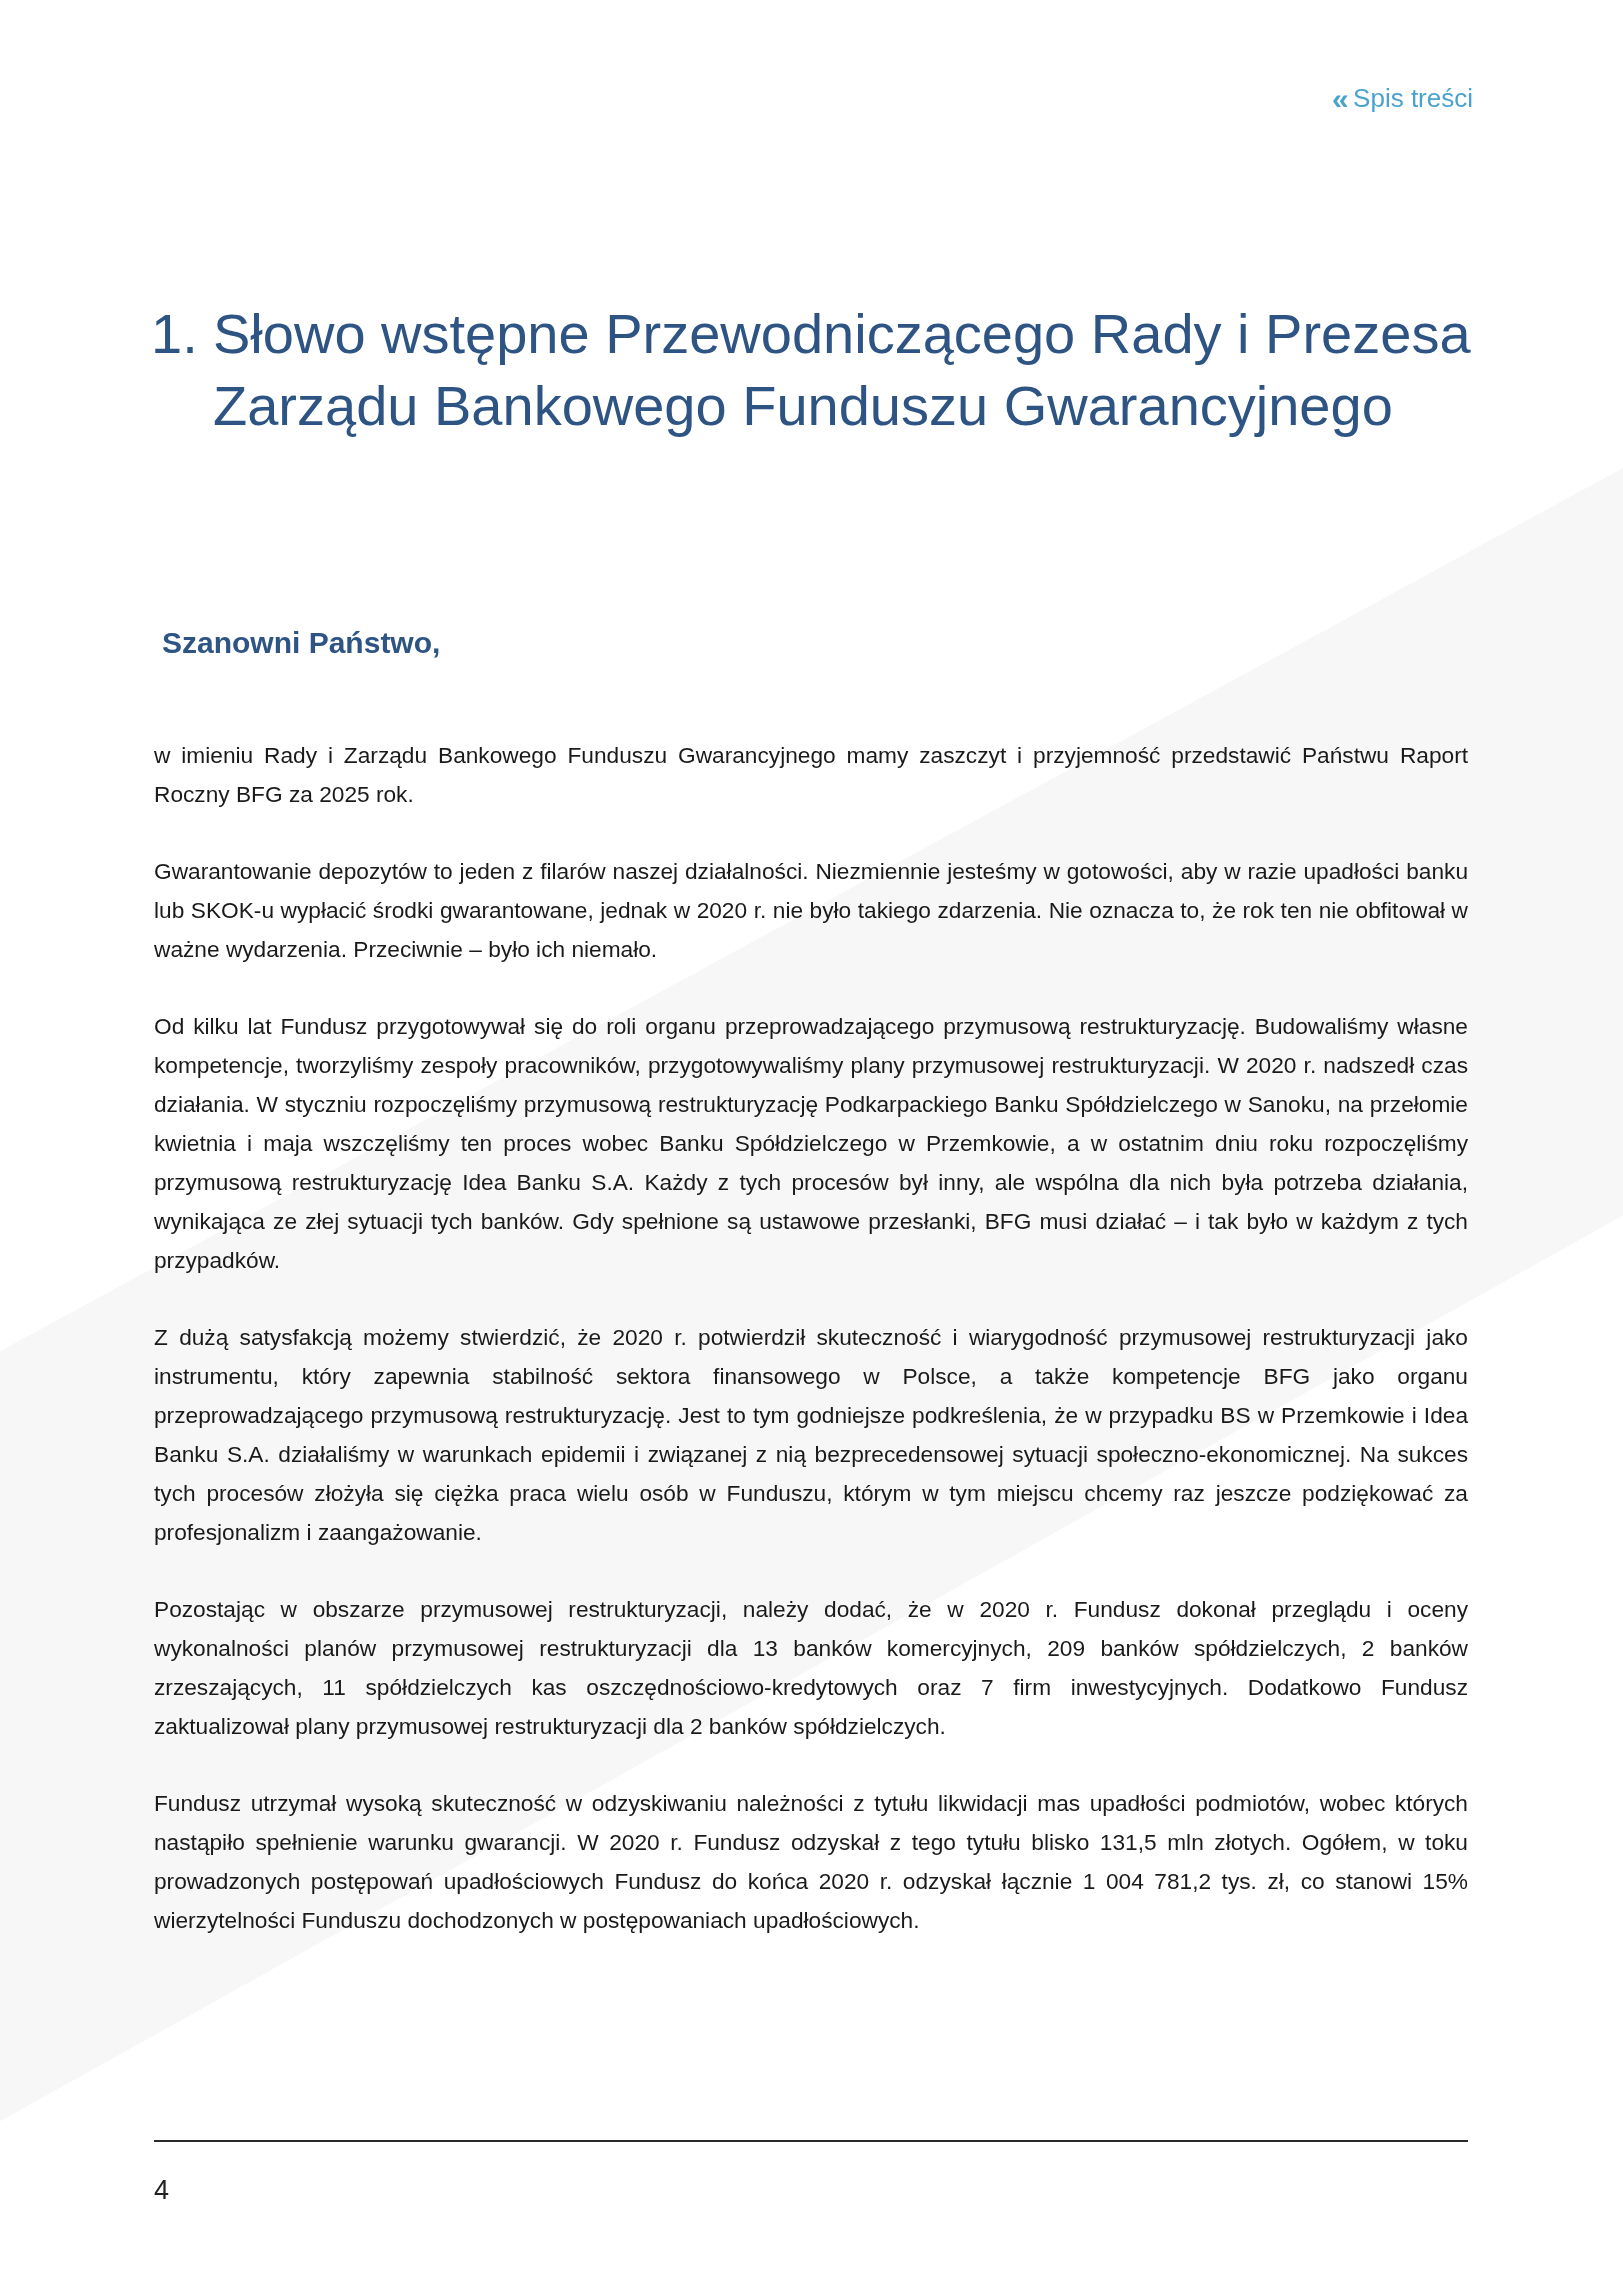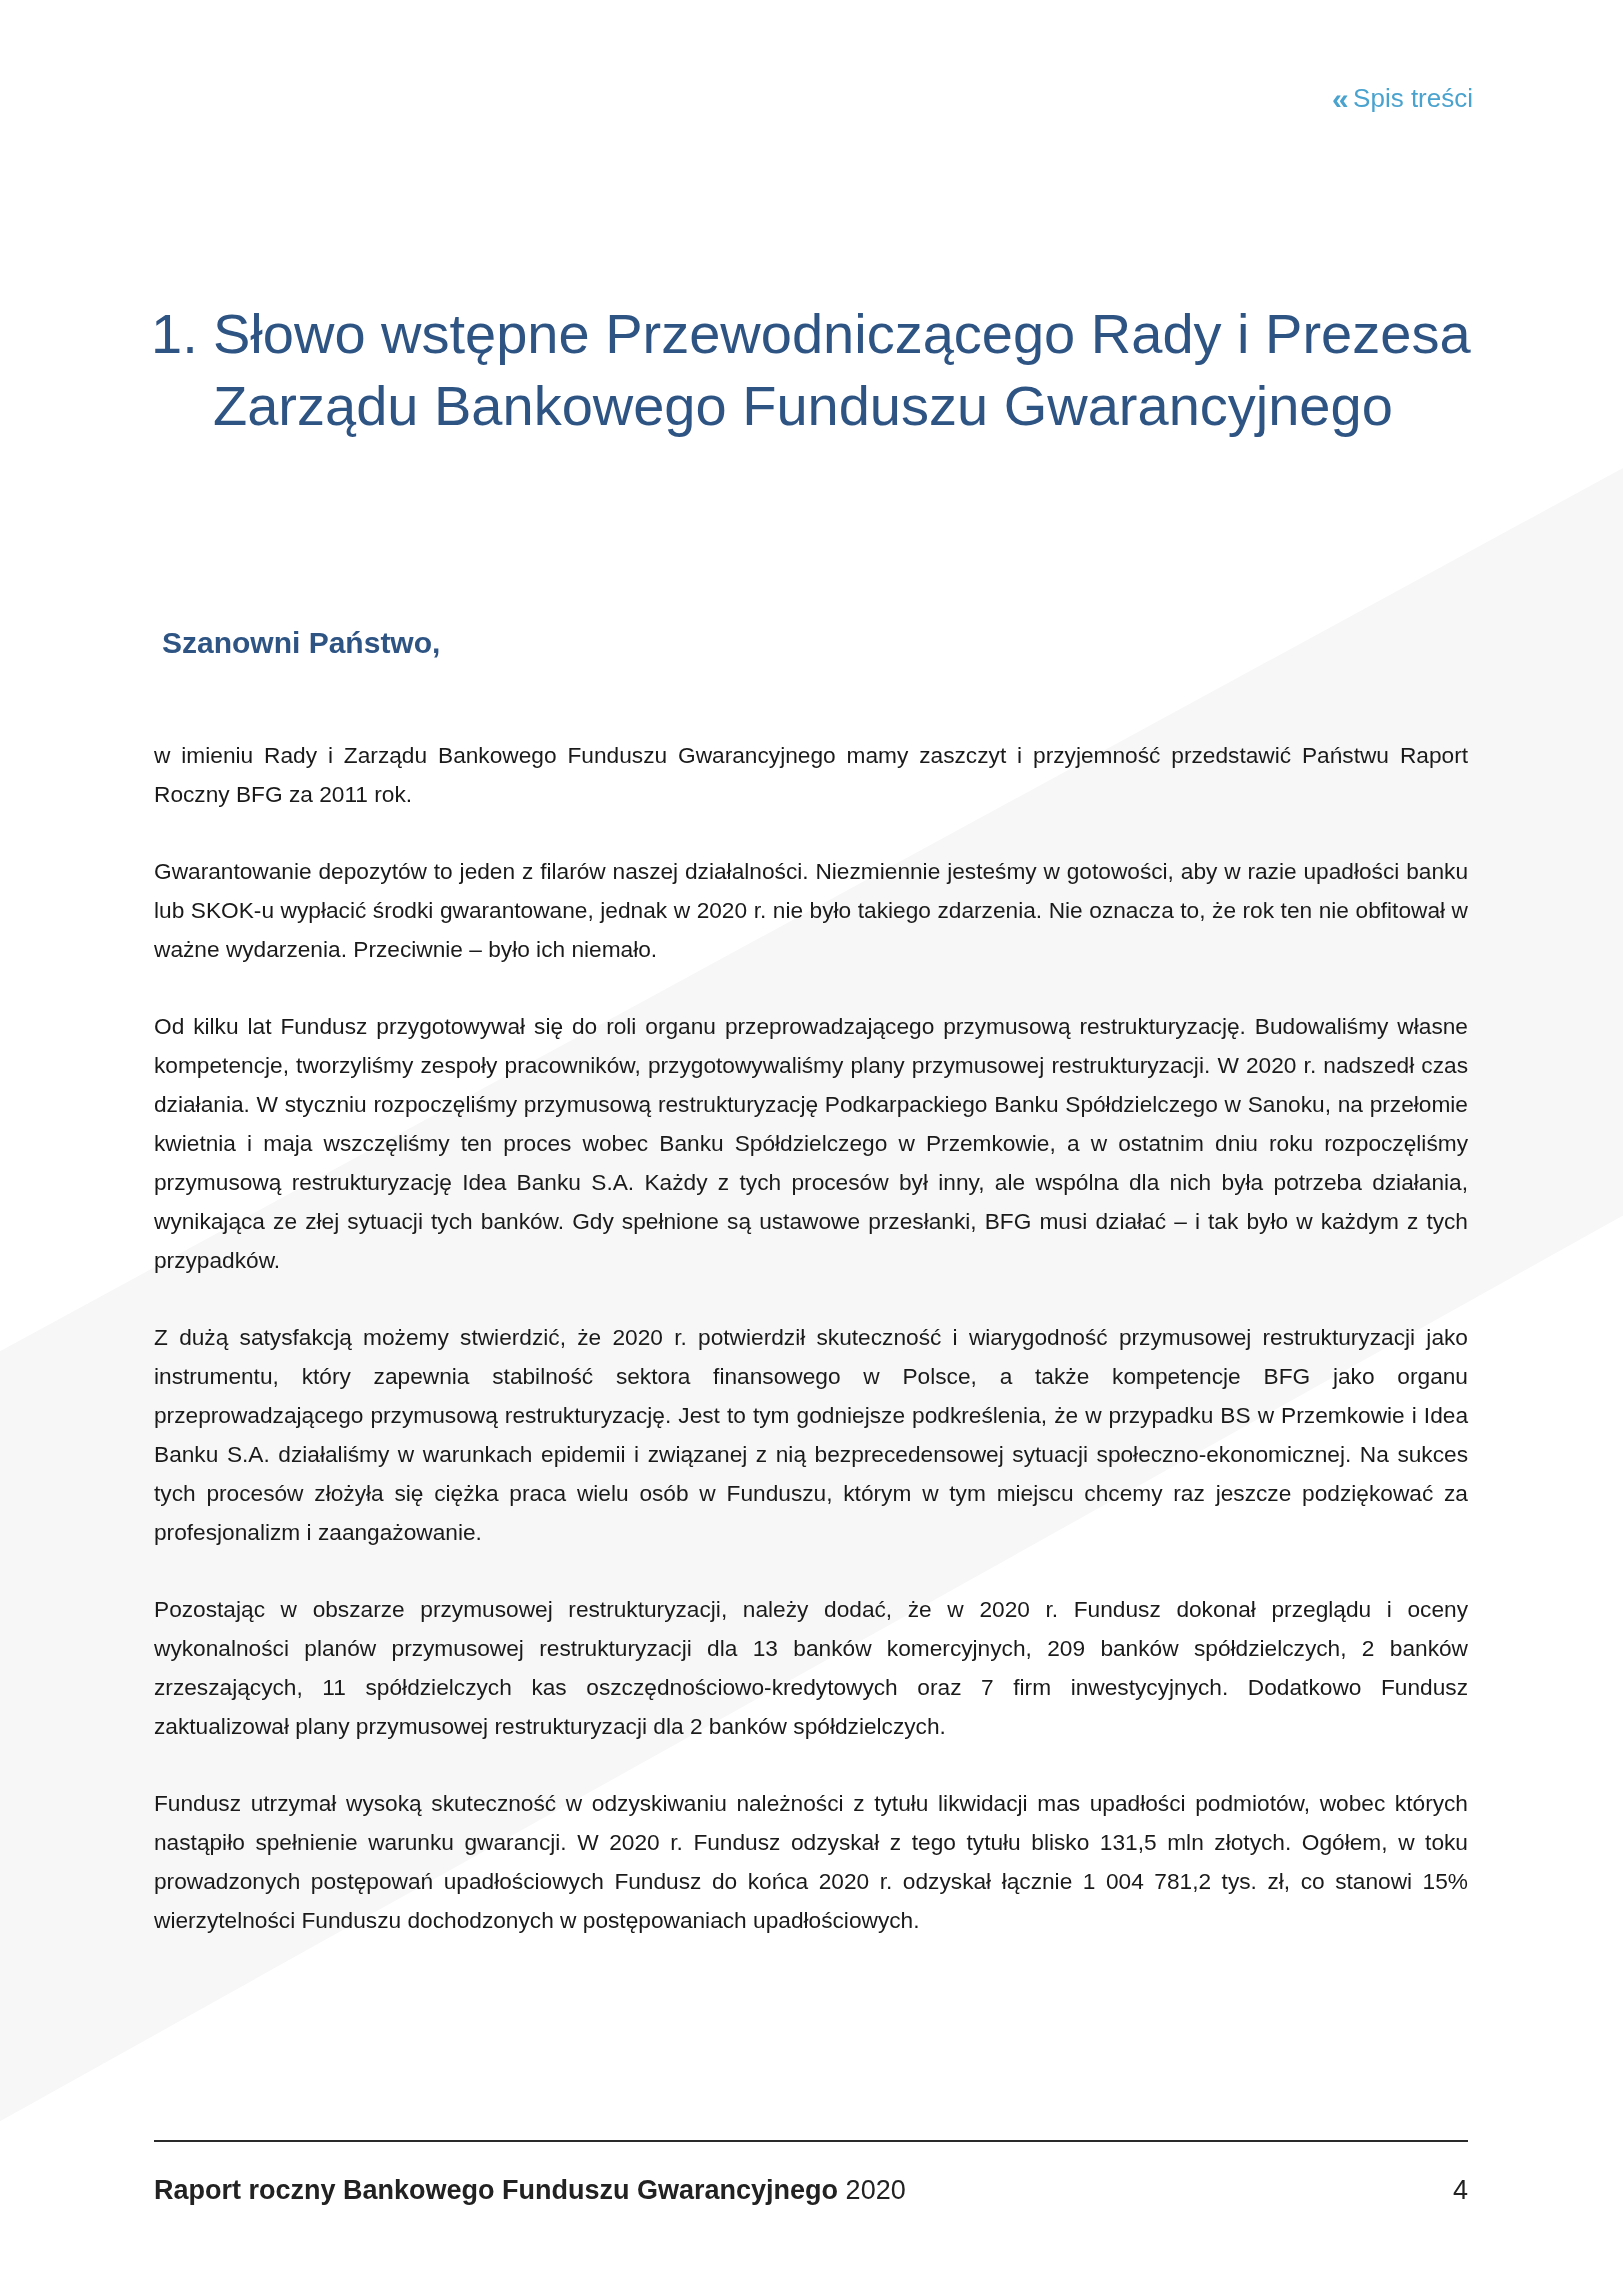--- a/index.html
+++ b/index.html
@@ -58,30 +58,26 @@
 </a>
 
 <h1 class="page-title">
   <span class="num">1.</span>
   <span class="txt">Słowo wstępne Przewodniczącego Rady i Prezesa Zarządu Bankowego Funduszu Gwarancyjnego</span>
 </h1>
 
 <h2 class="salutation">Szanowni Państwo,</h2>
 
 <div class="body-text">
-  <p>w imieniu Rady i Zarządu Bankowego Funduszu Gwarancyjnego mamy zaszczyt i przyjemność przedstawić Państwu Raport Roczny BFG za 2011 rok.</p>
+  <p>w imieniu Rady i Zarządu Bankowego Funduszu Gwarancyjnego mamy zaszczyt i przyjemność przedstawić Państwu Raport Roczny BFG za 2025 rok.</p>
   <p>Gwarantowanie depozytów to jeden z filarów naszej działalności. Niezmiennie jesteśmy w gotowości, aby w razie upadłości banku lub SKOK-u wypłacić środki gwarantowane, jednak w 2020 r. nie było takiego zdarzenia. Nie oznacza to, że rok ten nie obfitował w ważne wydarzenia. Przeciwnie – było ich niemało.</p>
   <p>Od kilku lat Fundusz przygotowywał się do roli organu przeprowadzającego przymusową restrukturyzację. Budowaliśmy własne kompetencje, tworzyliśmy zespoły pracowników, przygotowywaliśmy plany przymusowej restrukturyzacji. W 2020 r. nadszedł czas działania. W styczniu rozpoczęliśmy przymusową restrukturyzację Podkarpackiego Banku Spółdzielczego w Sanoku, na przełomie kwietnia i maja wszczęliśmy ten proces wobec Banku Spółdzielczego w Przemkowie, a w ostatnim dniu roku rozpoczęliśmy przymusową restrukturyzację Idea Banku S.A. Każdy z tych procesów był inny, ale wspólna dla nich była potrzeba działania, wynikająca ze złej sytuacji tych banków. Gdy spełnione są ustawowe przesłanki, BFG musi działać – i tak było w każdym z tych przypadków.</p>
   <p>Z dużą satysfakcją możemy stwierdzić, że 2020 r. potwierdził skuteczność i wiarygodność przymusowej restrukturyzacji jako instrumentu, który zapewnia stabilność sektora finansowego w Polsce, a także kompetencje BFG jako organu przeprowadzającego przymusową restrukturyzację. Jest to tym godniejsze podkreślenia, że w przypadku BS w Przemkowie i Idea Banku S.A. działaliśmy w warunkach epidemii i związanej z nią bezprecedensowej sytuacji społeczno-ekonomicznej. Na sukces tych procesów złożyła się ciężka praca wielu osób w Funduszu, którym w tym miejscu chcemy raz jeszcze podziękować za profesjonalizm i zaangażowanie.</p>
   <p>Pozostając w obszarze przymusowej restrukturyzacji, należy dodać, że w 2020 r. Fundusz dokonał przeglądu i oceny wykonalności planów przymusowej restrukturyzacji dla 13 banków komercyjnych, 209 banków spółdzielczych, 2 banków zrzeszających, 11 spółdzielczych kas oszczędnościowo-kredytowych oraz 7 firm inwestycyjnych. Dodatkowo Fundusz zaktualizował plany przymusowej restrukturyzacji dla 2 banków spółdzielczych.</p>
   <p>Fundusz utrzymał wysoką skuteczność w odzyskiwaniu należności z tytułu likwidacji mas upadłości podmiotów, wobec których nastąpiło spełnienie warunku gwarancji. W 2020 r. Fundusz odzyskał z tego tytułu blisko 131,5 mln złotych. Ogółem, w toku prowadzonych postępowań upadłościowych Fundusz do końca 2020 r. odzyskał łącznie 1 004 781,2 tys. zł, co stanowi 15% wierzytelności Funduszu dochodzonych w postępowaniach upadłościowych.</p>
 </div>
 
 <div class="footer-rule"></div>
 
 <div class="footer">
-  <span>
-    <span class="report-title">Raport roczny Bankowego Funduszu Gwarancyjnego</span>
-    <span class="year">2020</span>
-  </span>
   <span>4</span>
 </div>
 
 
 </body></html>

